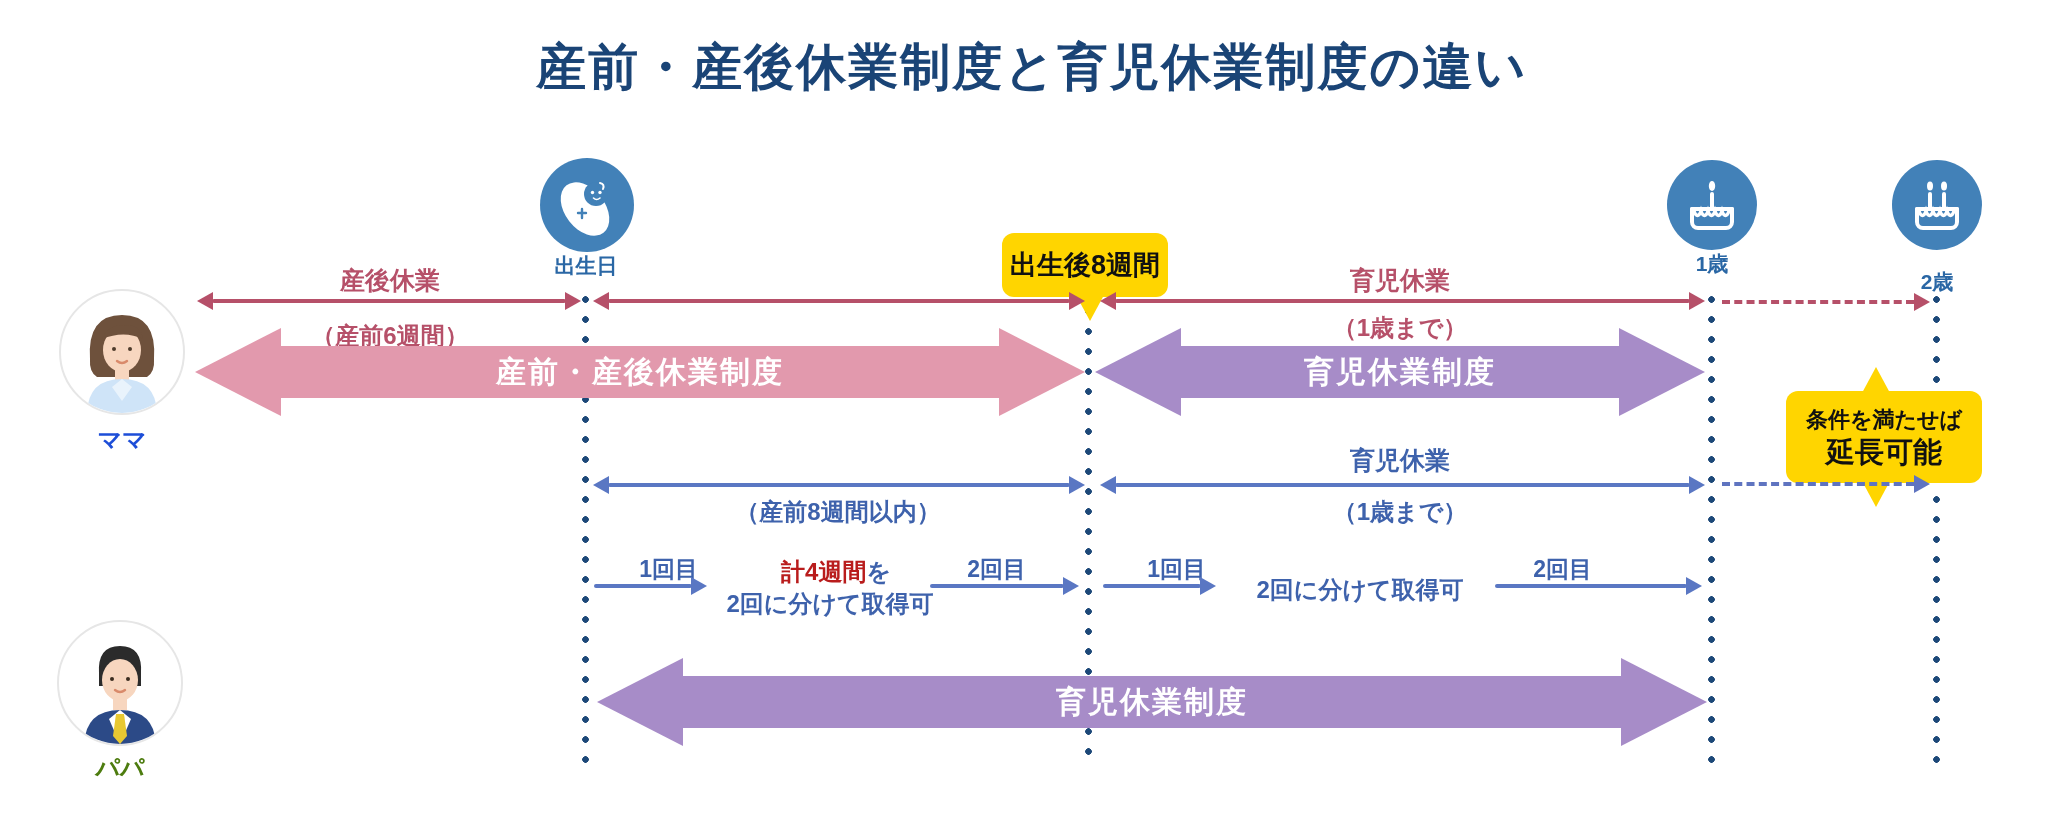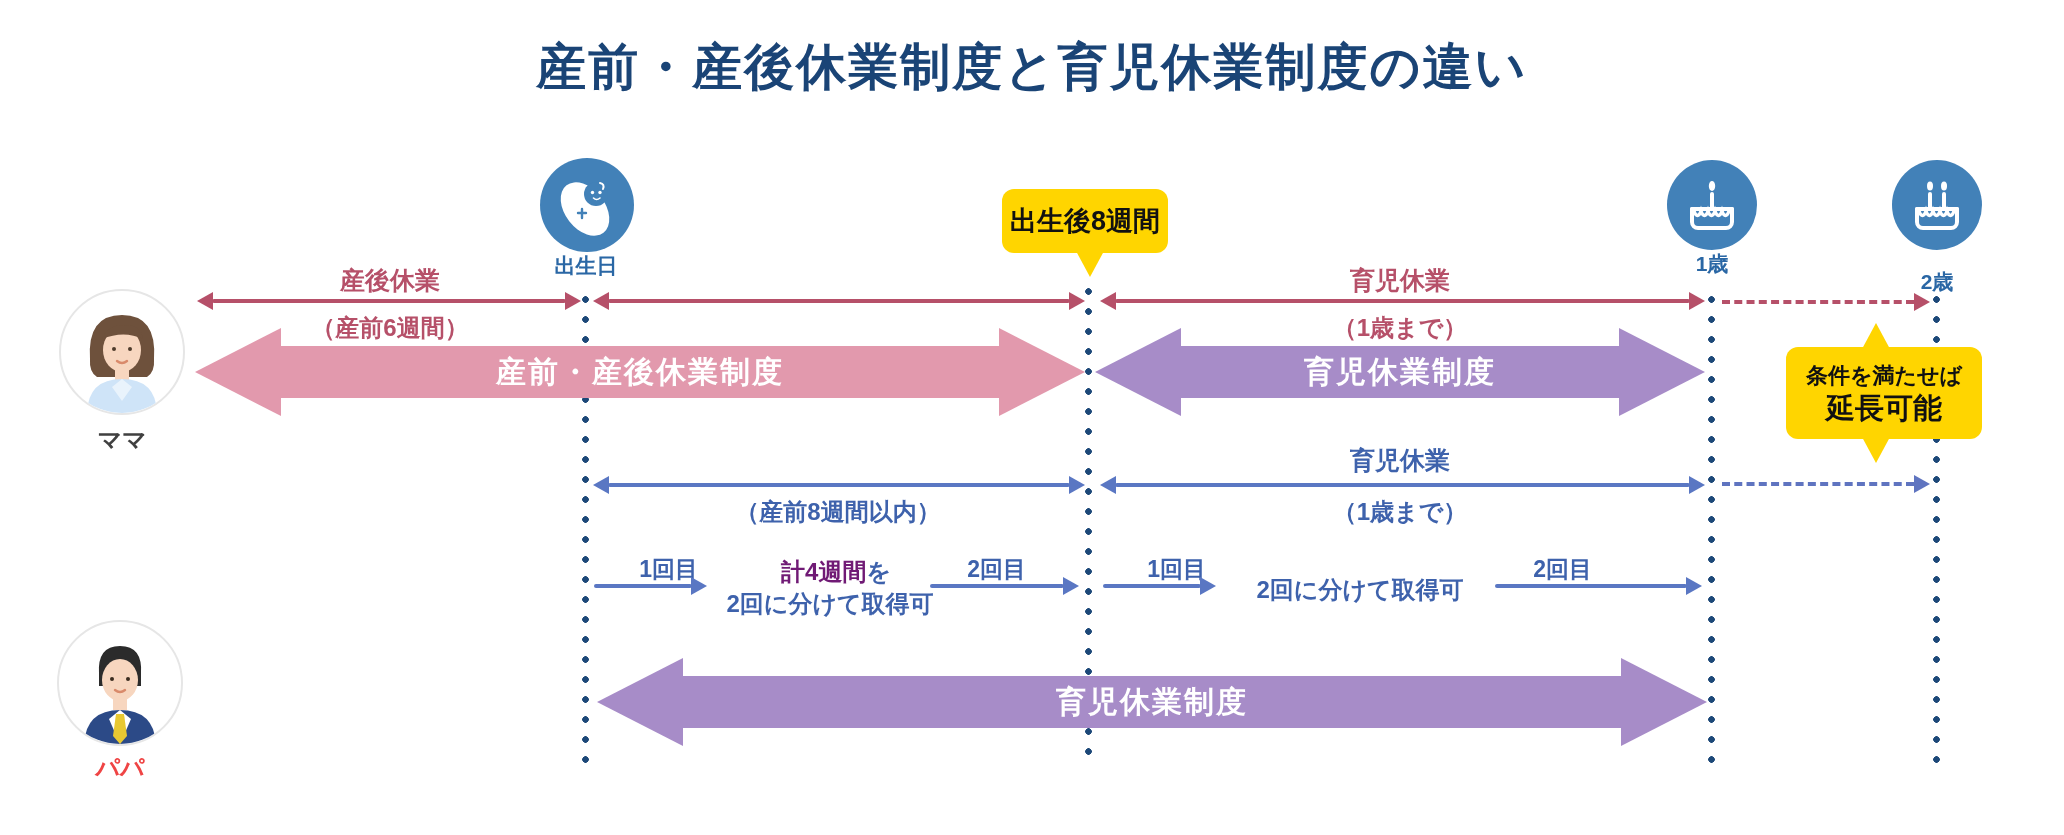--- a/index.html
+++ b/index.html
@@ -41,51 +41,51 @@
   .dasharrow{position:absolute;height:0;border-top:4px dashed #b65069;}
   .dasharrow::after{content:"";position:absolute;right:-16px;top:-11px;width:0;height:0;
     border-top:9px solid transparent;border-bottom:9px solid transparent;border-left:16px solid #b65069;}
   .dasharrow.c-bluedash{border-top-color:#5f74c0;}
   .dasharrow.c-bluedash::after{border-left-color:#5f74c0;}
   
   .rowlabel{position:absolute;text-align:center;font-weight:bold;font-size:25px;}
   .rowsub{position:absolute;text-align:center;font-weight:bold;font-size:24px;}
   .t-pink{color:#b65069;}
   .t-blue{color:#3e62ac;}
-  .t-red{color:#701a75;padding-left:12px;}
+  .t-red{color:#b91c1c;padding-left:12px;}
   
   .band{position:absolute;height:52px;display:flex;align-items:center;justify-content:center;
     color:#fff;font-weight:bold;font-size:30px;letter-spacing:2px;}
   .band::before,.band::after{content:"";position:absolute;top:50%;transform:translateY(-50%);
     width:0;height:0;border-top:44px solid transparent;border-bottom:44px solid transparent;}
   .band.pink{background:#e299ad;}
   .band.pink::before{left:-85px;border-right:86px solid #e299ad;}
   .band.pink::after{right:-85px;border-left:86px solid #e299ad;}
   .band.purple{background:#a78cc8;}
   .band.purple::before{left:-85px;border-right:86px solid #a78cc8;}
   .band.purple::after{right:-85px;border-left:86px solid #a78cc8;}
   
   .bubble{position:absolute;background:#ffd500;border-radius:12px;display:flex;flex-direction:column;
-    align-items:center;justify-content:center;color:#111;text-align:center;}
+    align-items:center;justify-content:center;color:#111;text-align:center;margin-top:44px;}
   .bubble .tail-down{position:absolute;bottom:-24px;width:0;height:0;
     border-left:14px solid transparent;border-right:14px solid transparent;border-top:26px solid #ffd500;}
   .bubble .tail-up{position:absolute;top:-24px;width:0;height:0;
     border-left:14px solid transparent;border-right:14px solid transparent;border-bottom:26px solid #ffd500;}
   .bubble-main{font-size:27px;font-weight:bold;}
   .ext-line1{font-size:22px;font-weight:bold;line-height:30px;}
   .ext-line2{font-size:29px;font-weight:bold;line-height:34px;}
   
   .note{position:absolute;text-align:center;font-weight:bold;font-size:24px;line-height:32px;color:#3e62ac;}
   .turn-label{position:absolute;text-align:right;font-weight:bold;font-size:23px;color:#3e62ac;}
   
   .avatar{position:absolute;width:126px;height:126px;border-radius:50%;background:#fff;
     border:2px solid #e6e6e6;overflow:hidden;box-sizing:border-box;}
   .person-label{position:absolute;text-align:center;font-weight:bold;font-size:24px;}
-  .t-mama{color:#404040;}
-  .t-papa{color:#ef4444;}
+  .t-mama{color:#1d4ed8;}
+  .t-papa{color:#4d7c0f;}
 </style>
 </head>
 <body>
 
 <div class="canvas">
 
   <h1 class="title">産前・産後休業制度と育児休業制度の違い</h1>
 
   <div class="vdots" style="left:582px;top:296px;height:468px"></div>
   <div class="vdots" style="left:1085px;top:288px;height:476px"></div>
@@ -132,21 +132,21 @@
   </div>
   <div class="milestone-label" style="left:1877px;top:268px;width:120px">2歳</div>
 
   <div class="bubble" style="left:1002px;top:189px;width:166px;height:64px">
     <span class="bubble-main">出生後8週間</span>
     <i class="tail-down" style="left:74px"></i>
   </div>
 
   <div class="rowlabel t-pink" style="left:240px;top:264px;width:300px">産後休業</div>
   <div class="darrow c-pink" style="left:212px;top:299px;width:354px"></div>
-  <div class="rowsub t-pink" style="left:240px;top:312px;width:300px">（産前6週間）</div>
+  <div class="rowsub t-pink" style="left:240px;top:320px;width:300px">（産前6週間）</div>
 
   <div class="darrow c-pink" style="left:608px;top:299px;width:462px"></div>
 
   <div class="rowlabel t-pink" style="left:1250px;top:264px;width:300px">育児休業</div>
   <div class="darrow c-pink" style="left:1115px;top:299px;width:575px"></div>
   <div class="rowsub t-pink" style="left:1250px;top:312px;width:300px">（1歳まで）</div>
 
   <div class="dasharrow" style="left:1722px;top:300px;width:192px"></div>
 
   <div class="band pink" style="left:280px;top:346px;width:720px">

